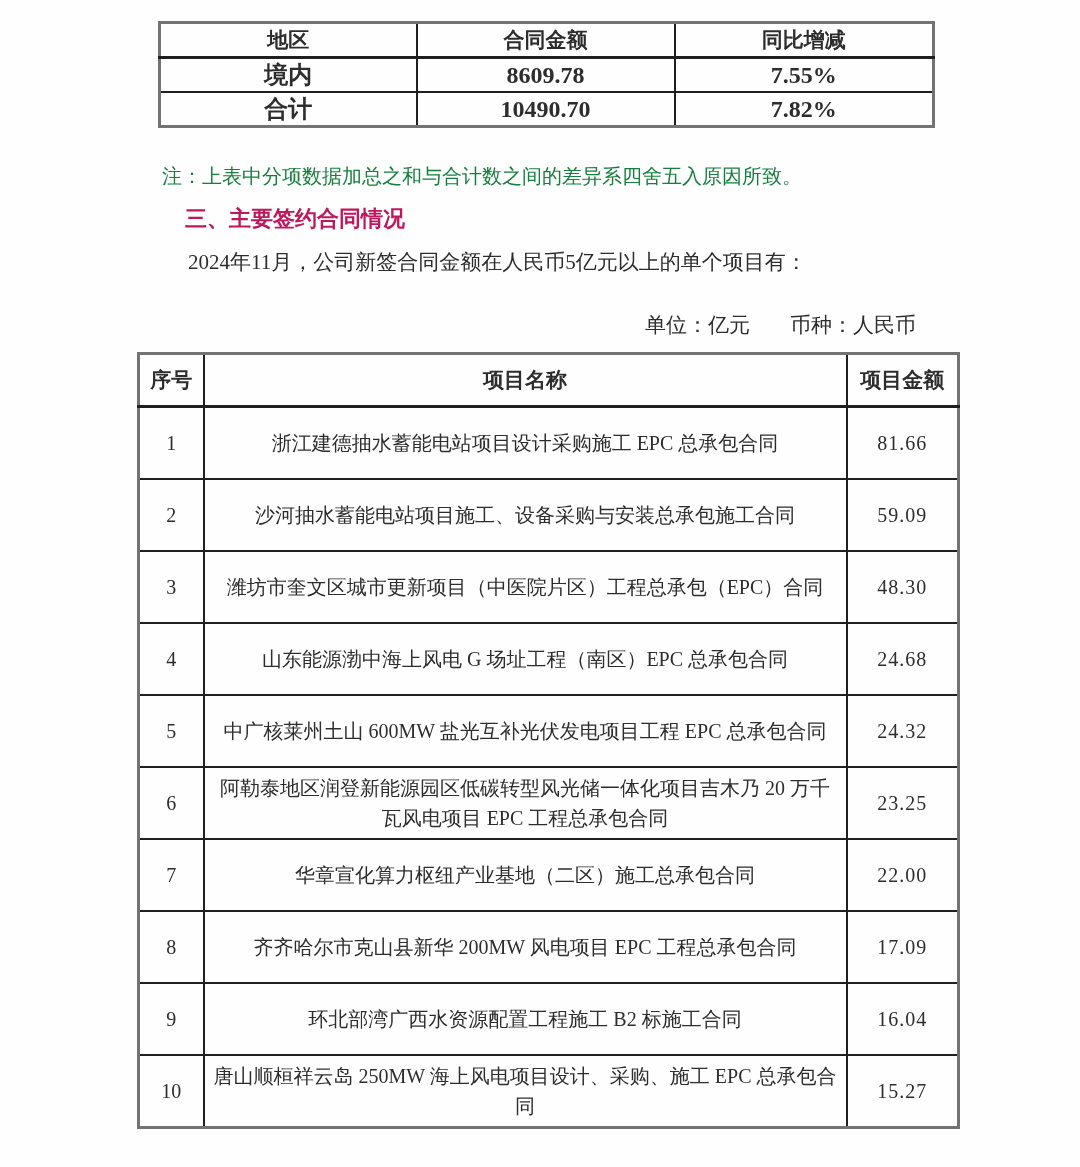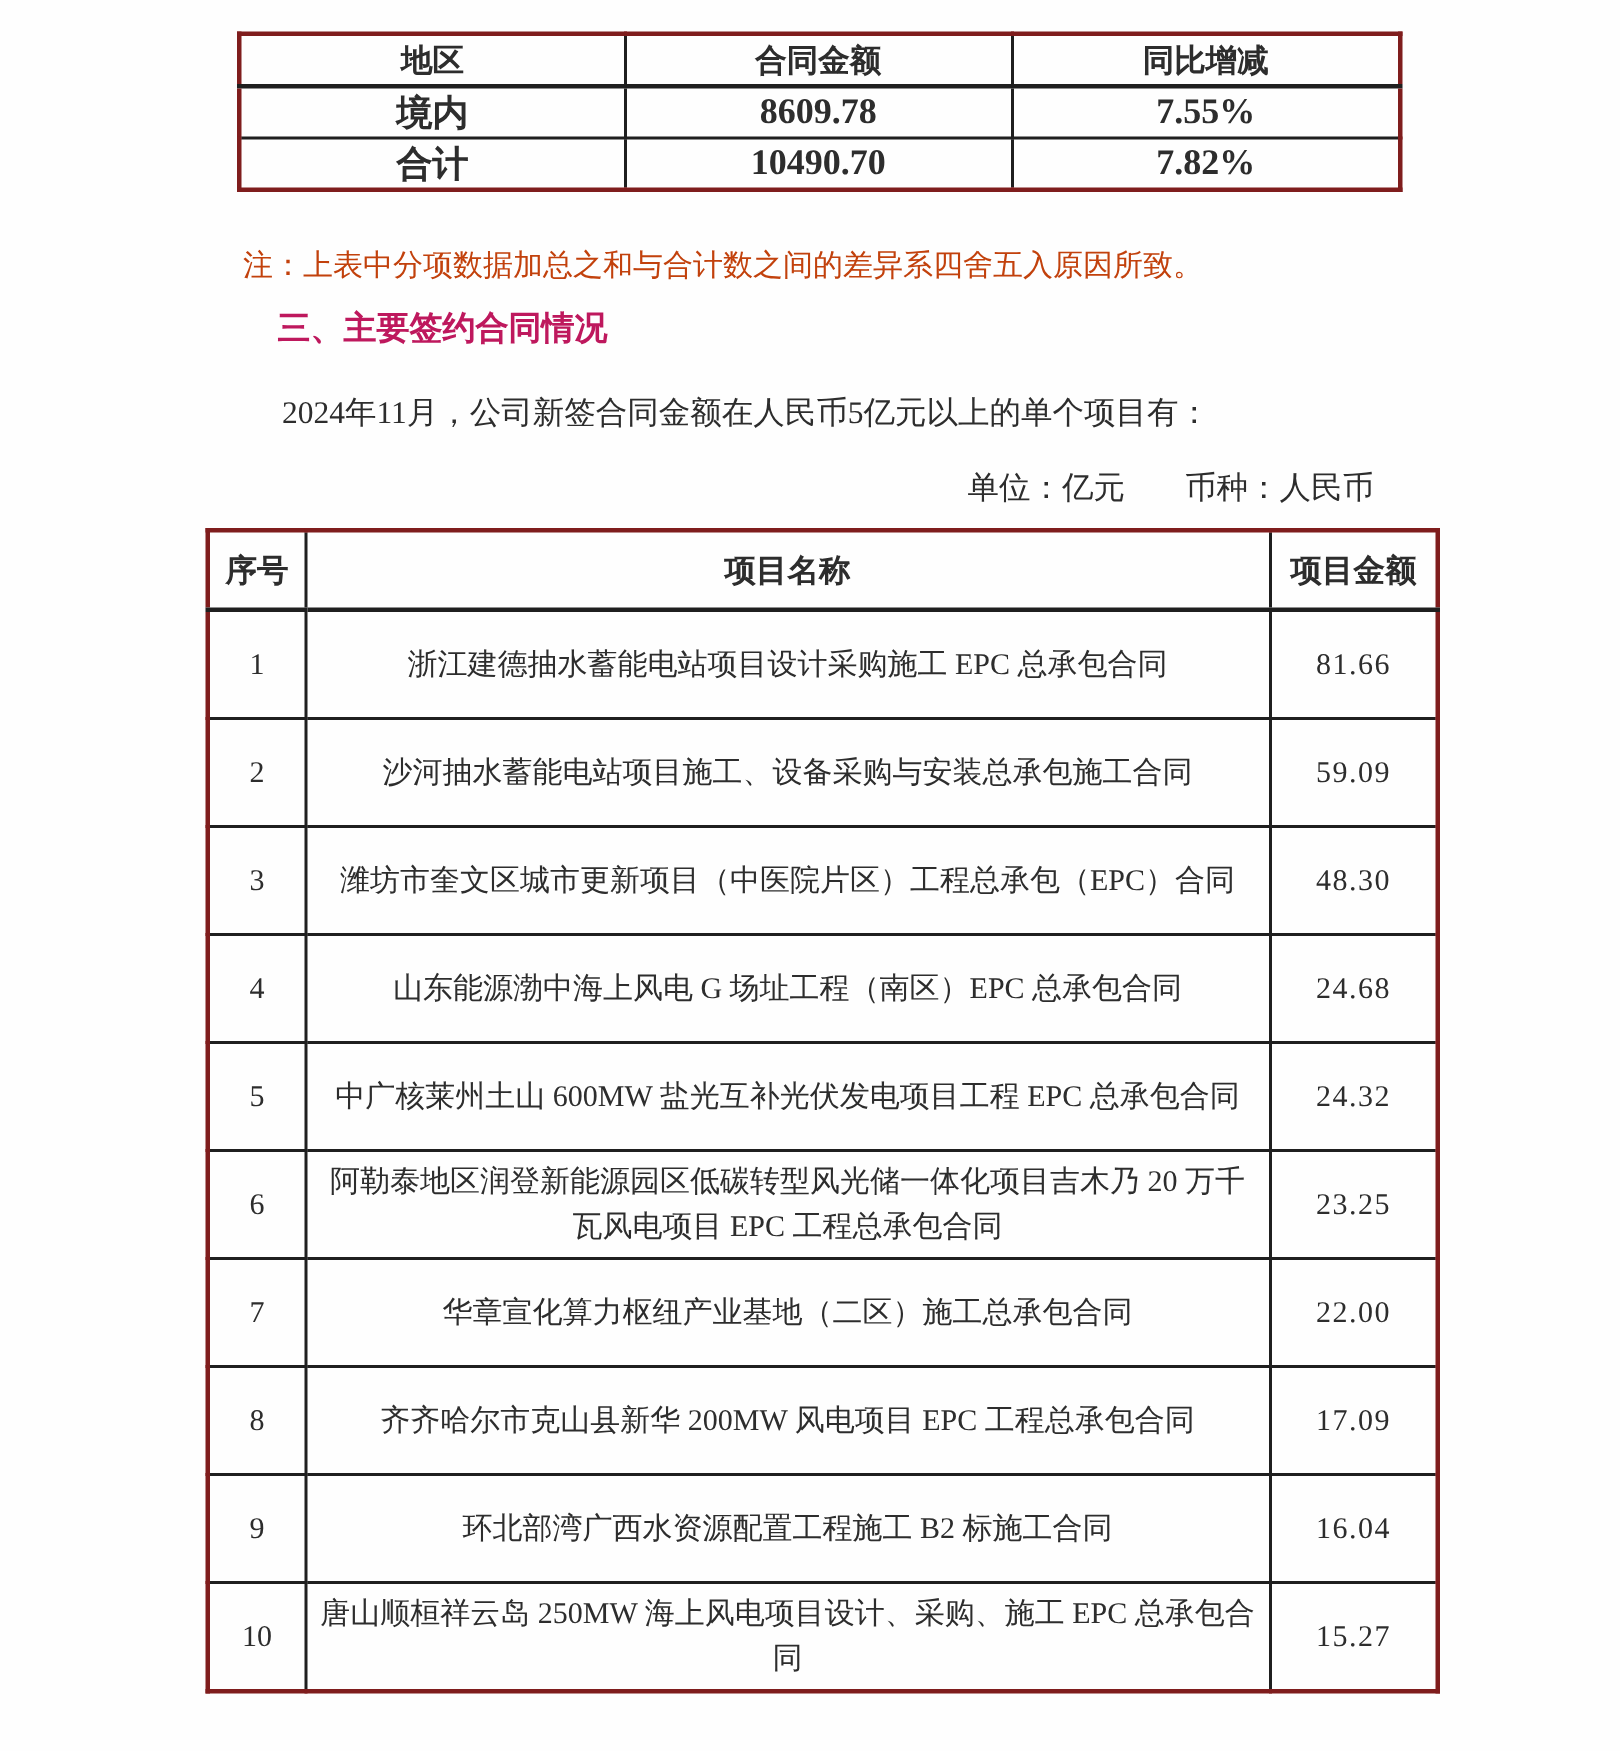--- a/index.html
+++ b/index.html
@@ -8,45 +8,45 @@
     background:#ffffff;
     font-family:"Liberation Serif","DejaVu Serif",serif;
     color:#2d2d2d;
   }
   .page { position:relative; width:1080px; height:1167px; background:#fefefe; overflow:hidden; }
 
   table.tbl {
     position:absolute;
     border-collapse:collapse;
     table-layout:fixed;
-    border:3px solid #7f1d1d;
+    border:3px solid #737373;
   }
   .tbl th, .tbl td {
     border:2px solid #1f1f1f;
     text-align:center;
     vertical-align:middle;
     padding:0 8px;
     overflow:hidden;
   }
 
   
   .region { left:158px; top:21px; width:774px; }
   .region th { height:32px; font-size:21px; font-weight:bold; border-bottom-width:3px; }
   .region td { height:30px; font-size:24px; font-weight:bold; }
 
   .note {
     position:absolute; left:162px; top:163px;
-    font-size:20px; color:#c2410c; white-space:nowrap;
+    font-size:20px; color:#15803d; white-space:nowrap;
   }
   .heading {
     position:absolute; left:185px; top:204px; margin:0;
     font-size:22px; font-weight:bold; color:#be185d; white-space:nowrap;
   }
   .para {
-    position:absolute; left:188px; top:261px; margin:0;
+    position:absolute; left:188px; top:248px; margin:0;
     font-size:21px; white-space:nowrap;
   }
   .unit-line {
     position:absolute; left:645px; top:311px;
     font-size:21px; white-space:nowrap;
   }
   .unit-line span + span { margin-left:40px; }
 
   
   .projects { left:137px; top:352px; width:820px;padding-left:44px; }

